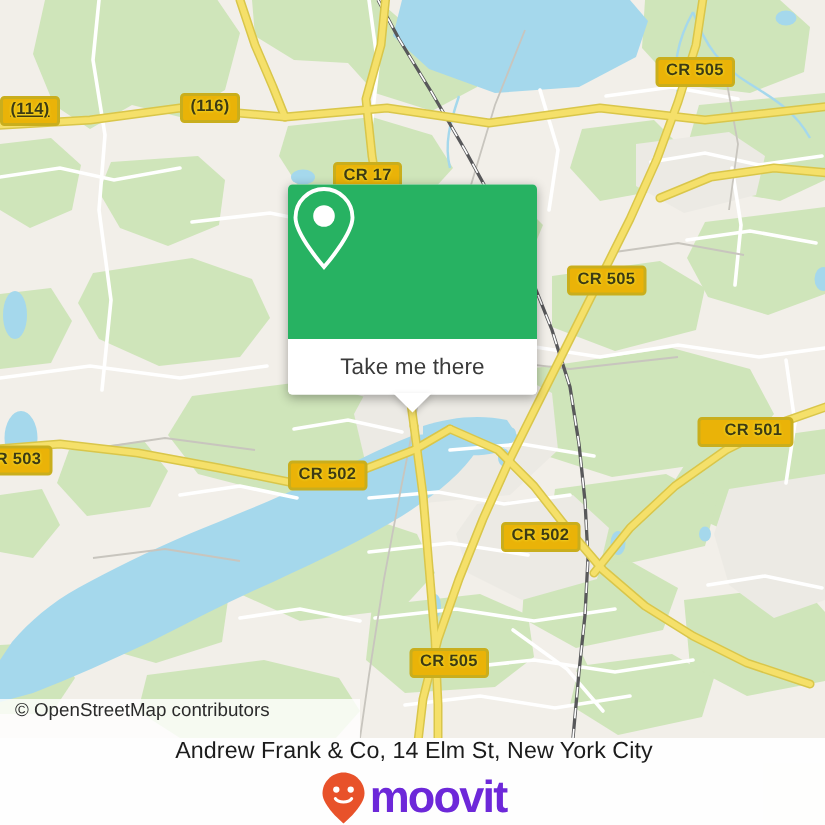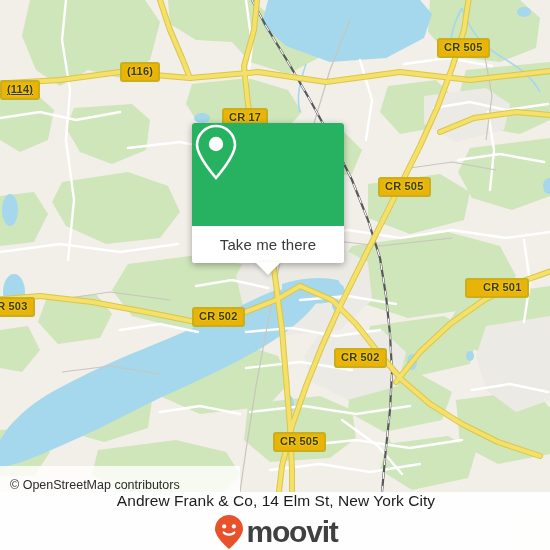--- a/index.html
+++ b/index.html
@@ -28,21 +28,21 @@
     white-space:nowrap;
     letter-spacing:.2px;
     box-sizing:border-box;
     text-shadow:0 0 2px #f7ef3a;
   }
 
   
   #popup{
     position:absolute;
     left:192px;top:123px;
-    width:152px;height:140px;
+    width:166px;height:140px;
     border-radius:3px;
     box-shadow:0 2px 7px rgba(0,0,0,.33);
     overflow:visible;
     background:#fff;
   }
   #popup-head{
     height:103px;
     background:#27b262;
     border-radius:3px 3px 0 0;
     display:flex;align-items:center;justify-content:center;
@@ -64,21 +64,21 @@
     border-right:13px solid transparent;
     border-top:13px solid #fff;
     filter:drop-shadow(0 2px 2px rgba(0,0,0,.20));
   }
 
   
   #attrib{
     position:absolute;left:0;top:466px;
     height:26px;width:240px;
     background:rgba(255,255,255,.80);
-    display:flex;align-items:flex-end;
+    display:flex;align-items:flex-start;
   }
   #attrib span{
     font-size:12.5px;color:#2b2b2b;padding-left:10px;
   }
 
   
   #footer{
     position:absolute;left:0;top:492px;
     width:550px;height:58px;
     background:rgba(255,255,255,.93);
@@ -86,21 +86,21 @@
     box-sizing:border-box;
     padding:0 14px 0 16px;
     overflow:hidden;
     flex-direction:column;
   }
   #footer-title{
     font-size:15.5px;color:#1c1c1c;white-space:nowrap;letter-spacing:.05px;
   }
   #brand{display:flex;align-items:center;gap:2px;}
   #brand-word{
-    font-size:30px;font-weight:bold;color:#404040;letter-spacing:-1.2px;
+    font-size:30px;font-weight:bold;color:#6d28d9;letter-spacing:-1.2px;
     line-height:30px;
   }
 </style>
 </head>
 <body>
 
 <div id="app">
 
   <div id="map">
     <svg width="550" height="492" viewBox="0 0 550 492">
@@ -246,21 +246,21 @@
           <path d="M300,286 L332,300 L356,324 L378,352 L402,380 L430,404 L462,424 L498,442 L540,456"></path>
           <path d="M560,268 L520,282 L484,300 L450,324 L420,352 L396,382"></path>
           <path d="M276,284 L282,330 L286,378 L290,426 L292,470 L292,500"></path>
           <path d="M160,0 L170,30 L182,58 L190,78"></path>
           <path d="M560,116 L516,112 L474,118 L440,132"></path>
         </g>
       </g>
     </svg>
 
     <div id="shields">
-        <div class="shield" style="left: 0px; top: 80px; text-decoration: underline;">(114)</div>
+        <div class="shield" style="left: 0px; top: 64px; text-decoration: underline;">(114)</div>
         <div class="shield" style="left: 120px; top: 62px;">(116)</div>
         <div class="shield" style="left: 222px; top: 108px;">CR 17</div>
         <div class="shield" style="left: 437px; top: 38px;">CR 505</div>
         <div class="shield" style="left: 378px; top: 177px;">CR 505</div>
         <div class="shield" style="left: 465px; top: 278px; padding-left: 16px;">CR 501</div>
         <div class="shield" style="left: -18px; top: 297px;">CR 503</div>
         <div class="shield" style="left: 192px; top: 307px;">CR 502</div>
         <div class="shield" style="left: 334px; top: 348px;">CR 502</div>
         <div class="shield" style="left: 273px; top: 432px;">CR 505</div>
       </div>

